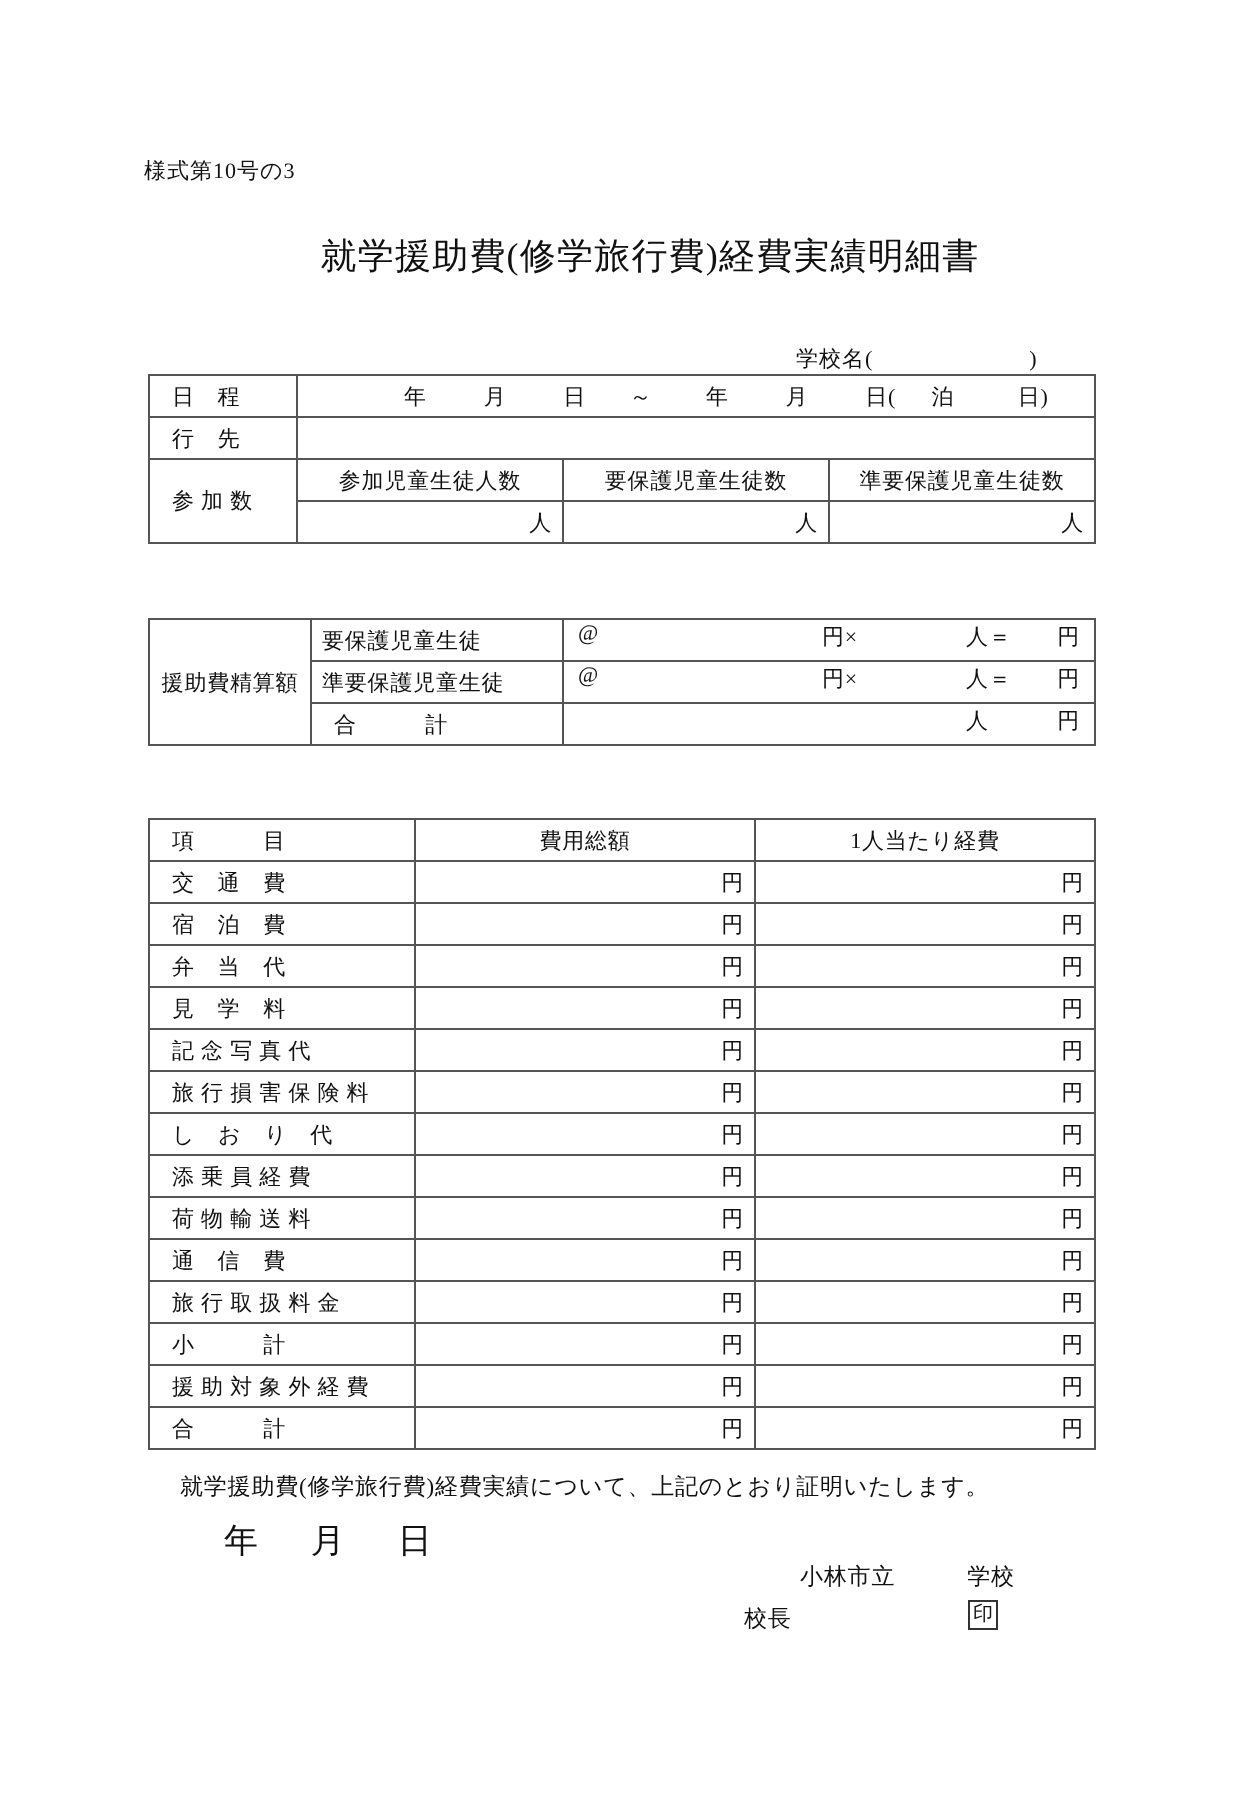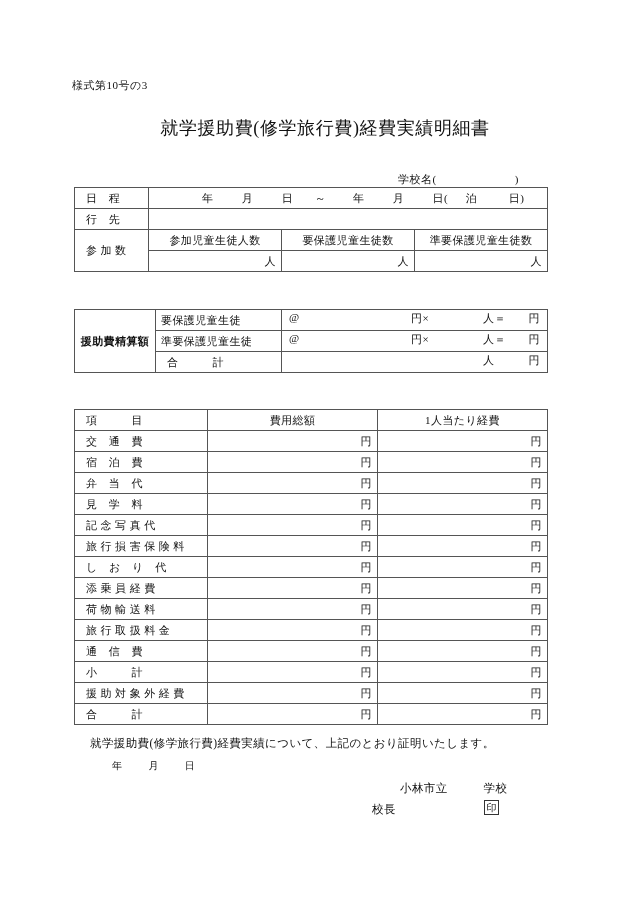--- a/index.html
+++ b/index.html
@@ -58,41 +58,41 @@
   }
   .date-row span { display: inline-block; }
   .g-year  { width: 48px; text-align: left; }
   .g-month { width: 48px; text-align: left; }
   .g-day   { width: 40px; text-align: left; }
   .g-wave  { width: 46px; text-align: left; }
   .g-night { width: 52px; text-align: left; }
 
   
   #table-settlement { left: 74px; top: 309px; width: 474px; }
-  #table-settlement .lbl2 { width: 81px; text-align: center; font-weight: bold; }
+  #table-settlement .lbl2 { width: 81px; text-align: center; }
   #table-settlement .cat  { width: 126px; }
   .calc-row { position: relative; height: 19px; }
   .calc-row .at    { position: absolute; left: 2px; }
   .calc-row .yen1  { position: absolute; left: 124px; }
   .calc-row .ppl   { position: absolute; left: 196px; }
   .calc-row .yen2  { position: absolute; right: 2px; }
 
   
   #table-expenses { left: 74px; top: 409px; width: 474px; }
   #table-expenses .item-col  { width: 133px; margin-top: 31px; }
   #table-expenses .total-col { width: 170px; }
 
   
   .cert-text {
     position: absolute; left: 90px; top: 736px;
     font-size: 11.5px; letter-spacing: 0.4px;
   }
   .cert-date {
     position: absolute; left: 112px; top: 759px;
-    font-size: 10px; letter-spacing: 0.4px;
+    font-size: 17px; letter-spacing: 0.4px;
   }
   .cert-date .gap { display: inline-block; width: 26px; }
   .sig-school {
     position: absolute; left: 372px; top: 781px;
     font-size: 11.5px; letter-spacing: 0.4px; margin-left: 28px;
   }
   .sig-school .gap { display: inline-block; width: 36px; }
   .sig-principal {
     position: absolute; left: 372px; top: 802px;
     font-size: 11.5px; letter-spacing: 0.4px;
@@ -295,30 +295,30 @@
             <div class="spread">
               <span>荷 物 輸 送 料</span>
             </div>
           </td>
       <td class="rt">円</td>
       <td class="rt">円</td>
     </tr>
     <tr>
       <td class="item-col">
             <div class="spread">
+              <span>通　信　費</span>
+            </div>
+          </td>
+      <td class="rt">円</td>
+      <td class="rt">円</td>
+    </tr>
+    <tr>
+      <td class="item-col">
+            <div class="spread">
               <span>旅 行 取 扱 料 金</span>
-            </div>
-          </td>
-      <td class="rt">円</td>
-      <td class="rt">円</td>
-    </tr>
-    <tr>
-      <td class="item-col">
-            <div class="spread">
-              <span>通　信　費</span>
             </div>
           </td>
       <td class="rt">円</td>
       <td class="rt">円</td>
     </tr>
     <tr>
       <td class="item-col">
             <div class="spread">
               <span>小　　　計</span>
             </div>

